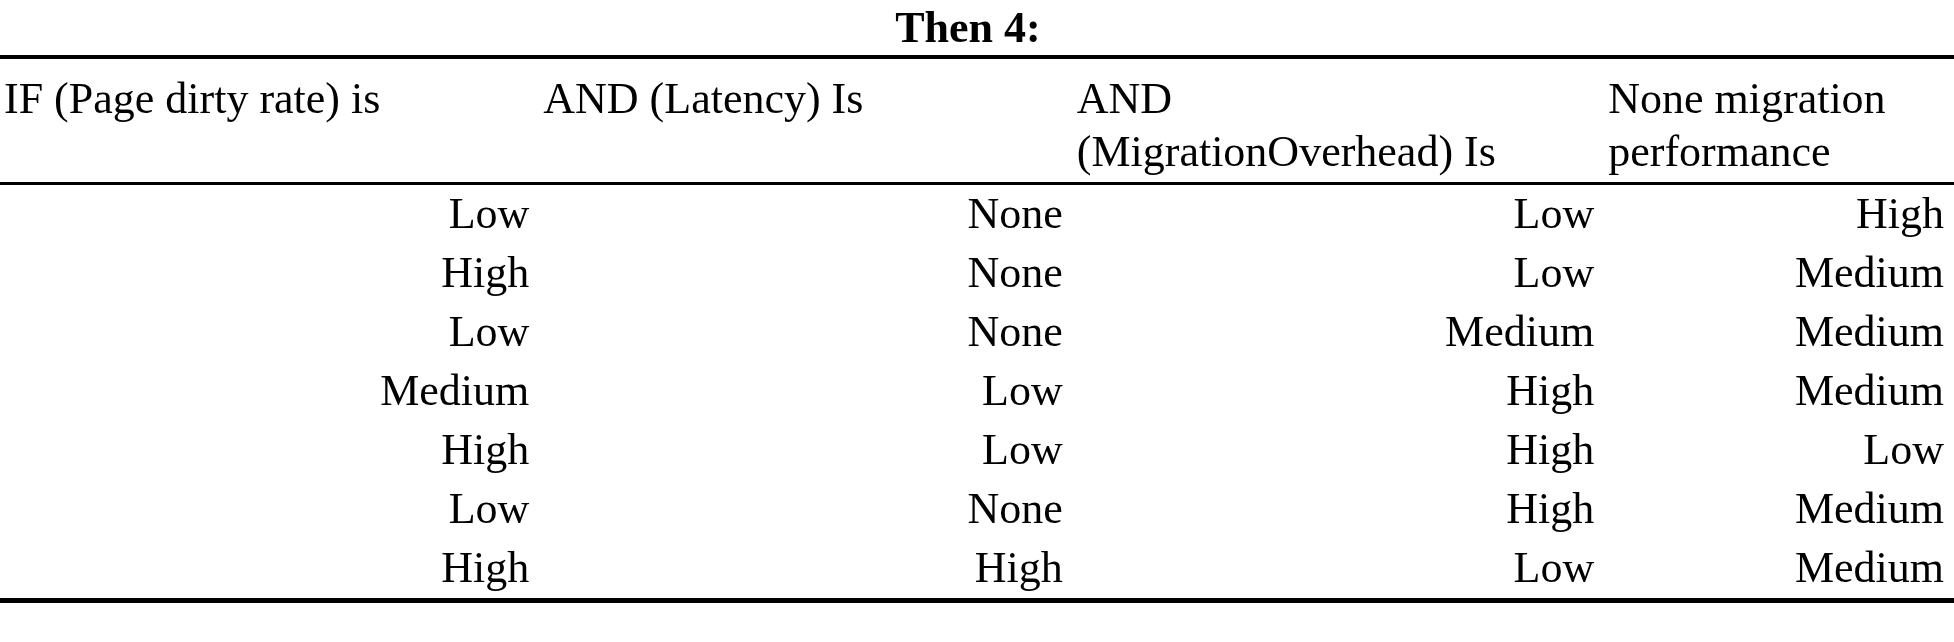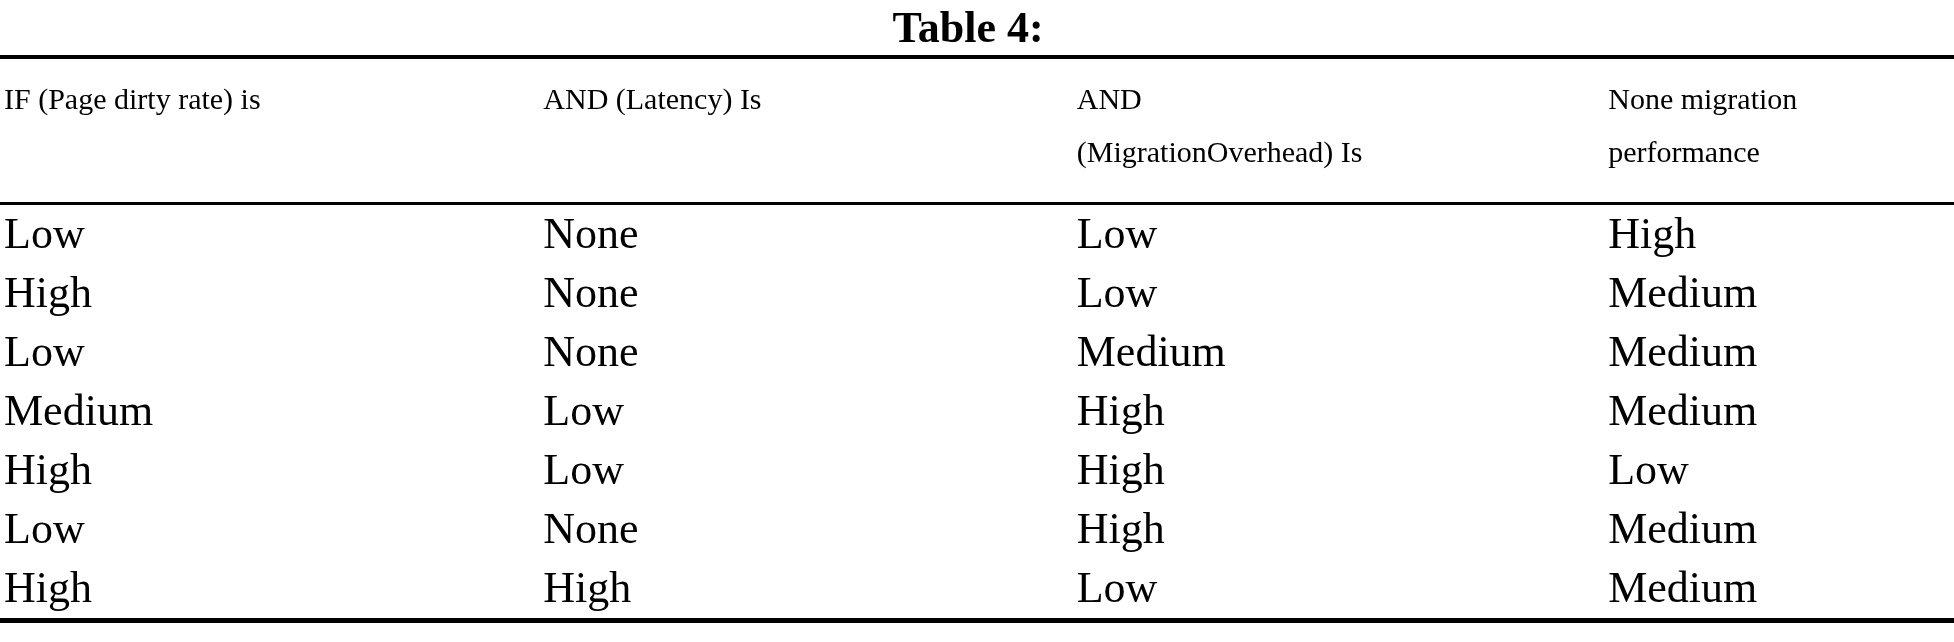--- a/index.html
+++ b/index.html
@@ -40,43 +40,43 @@
   col.c3 { width: 27.2%; }
   col.c4 { width: 17.9%; }
   thead tr {
     border-top: 4px solid #000000;
     border-bottom: 3px solid #000000;
   }
   th {
     font-weight: normal;
     text-align: left;
     vertical-align: top;
-    font-size: 30px;
+    font-size: 44px;
     line-height: 53px;
-    padding: 13px 10px 24px 4px;
+    padding: 13px 10px 4px 4px;
     white-space: pre-line;
   }
   td {
     font-size: 44px;
     line-height: 44px;
-    text-align: left;
+    text-align: right;
     vertical-align: middle;
     padding: 7px 10px 8px 4px;
   }
   tbody tr:last-child {
     border-bottom: 5px solid #000000;
   }
 </style>
 </head>
 <body>
 
 <div class="page">
 
   <div class="caption">
-    <span class="cap-label">Table 4:</span>
+    <span class="cap-label">Then 4:</span>
   </div>
 
   <table class="rules">
     <colgroup>
       <col class="c1">
         <col class="c2">
         <col class="c3">
         <col class="c4">
     </colgroup>
     <thead>

